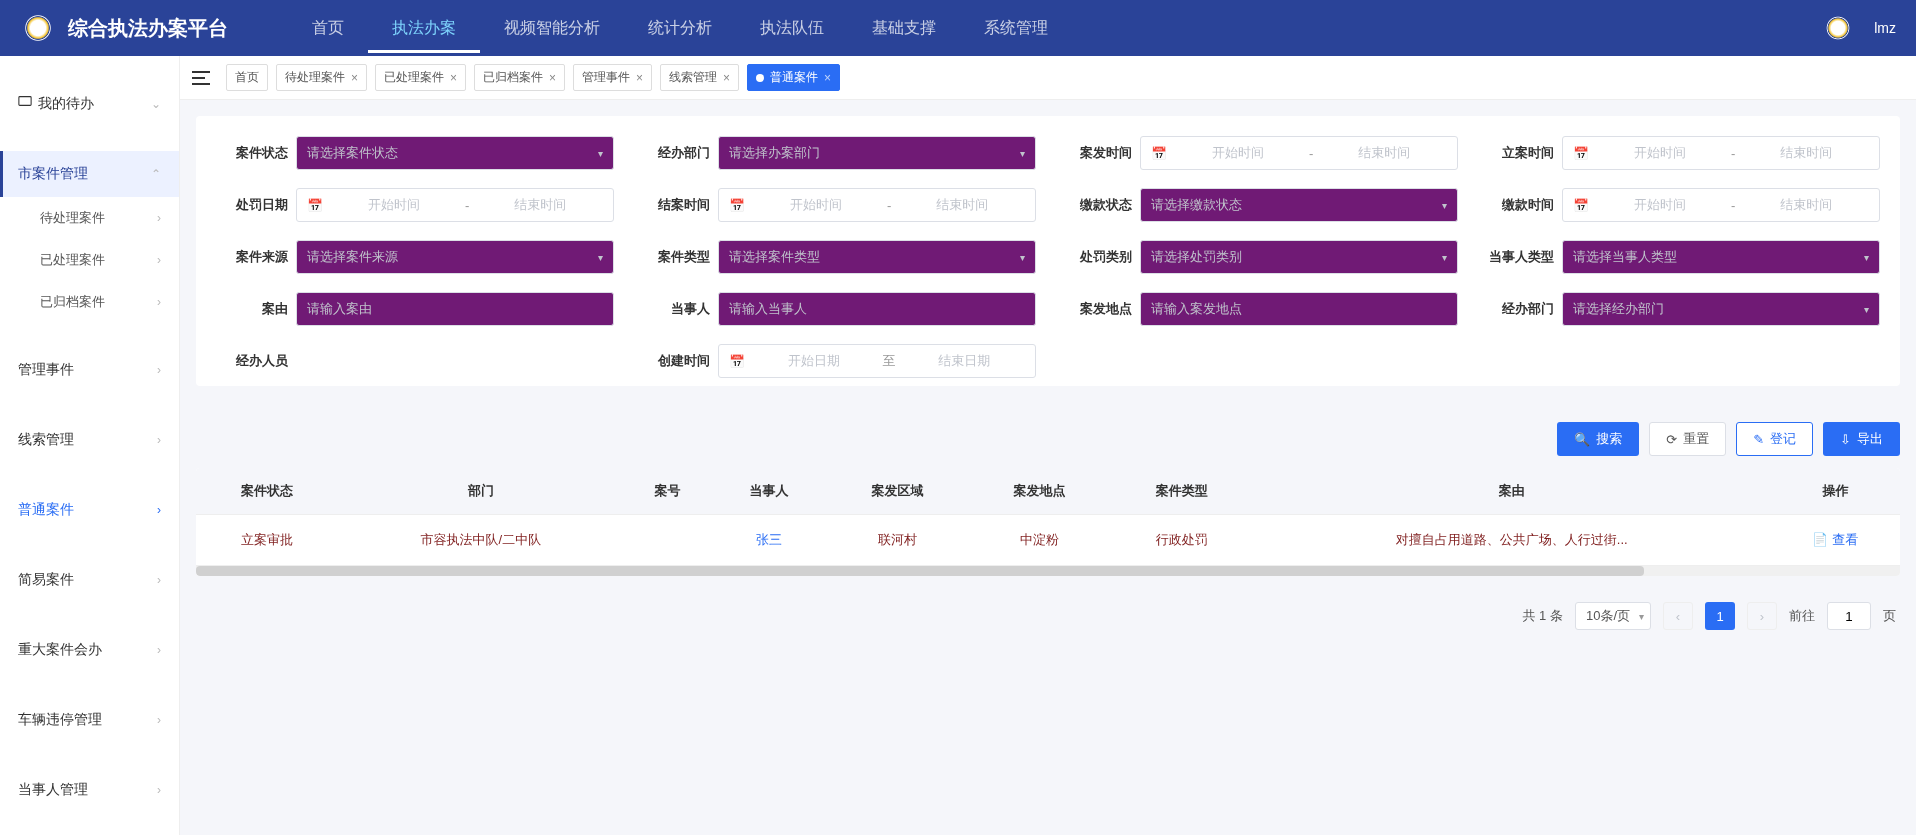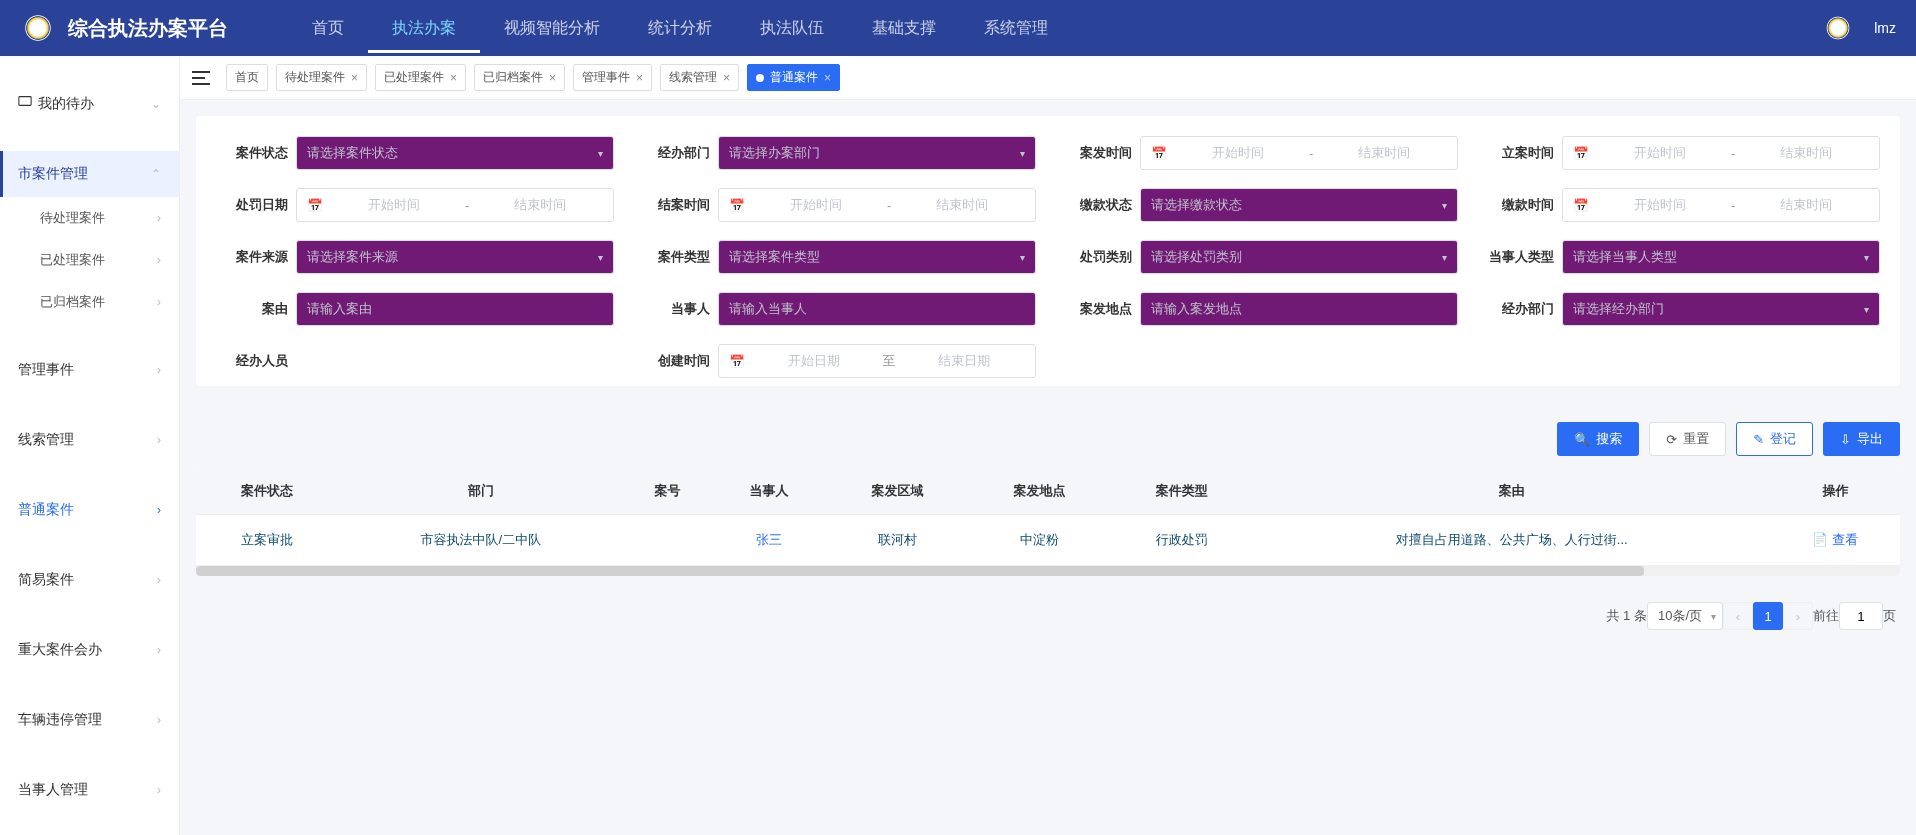--- a/index.html
+++ b/index.html
@@ -56,27 +56,27 @@
 .actions-bar { display: flex; justify-content: flex-end; gap: 10px; margin: 20px 16px 0; }
 .btn { height: 34px; padding: 0 16px; border-radius: 3px; display: inline-flex; align-items: center; gap: 6px; font-size: 13px; cursor: pointer; border: 1px solid transparent; }
 .btn-primary { background: #2a6df4; color: #fff; }
 .btn-default { background: #fff; border-color: #dcdfe6; color: #555; }
 .btn-outline-primary { background: #fff; border-color: #2a6df4; color: #2a6df4; }
 
 
 .table-wrap { margin: 12px 16px; background: #fff; border-radius: 4px; overflow: hidden; }
 table { width: 100%; border-collapse: collapse; }
 th { background: #f5f6fa; padding: 14px 8px; font-size: 13px; font-weight: 600; color: #333; text-align: center; border-bottom: 1px solid #eee; }
-td { padding: 16px 8px; font-size: 13px; text-align: center; border-bottom: 1px solid #eee; color: #0c4a6e; }
+td { padding: 16px 8px; font-size: 13px; text-align: center; border-bottom: 1px solid #eee; color: #7f1d1d; }
 td.link { color: #2a6df4; cursor: pointer; }
 .scroll-track { height: 10px; background: #f0f0f0; position: relative; }
 .scroll-thumb { position: absolute; left: 0; top: 0; height: 100%; width: 85%; background: #d0d0d0; border-radius: 4px; }
 
 
-.pager { display: flex; justify-content: flex-end; align-items: center; padding: 14px 20px; font-size: 13px; color: #555; }
+.pager { display: flex; justify-content: flex-end; align-items: center; gap: 12px; padding: 14px 20px; font-size: 13px; color: #555; }
 .pg-select { border: 1px solid #dcdfe6; border-radius: 3px; height: 28px; padding: 0 20px 0 10px; display: flex; align-items: center; background: #fff; position: relative; }
 .pg-select::after { content: '▾'; position: absolute; right: 6px; color: #999; font-size: 10px; }
 .pg-btn { width: 30px; height: 28px; border: 1px solid #eee; background: #f5f6fa; border-radius: 3px; display: flex; align-items: center; justify-content: center; color: #c0c4cc; cursor: pointer; }
 .pg-num { width: 30px; height: 28px; background: #2a6df4; color: #fff; border-radius: 3px; display: flex; align-items: center; justify-content: center; }
 .pg-input { width: 44px; height: 28px; border: 1px solid #dcdfe6; border-radius: 3px; text-align: center; }
 </style>
 </head>
 <body>
 
 <div class="header">

